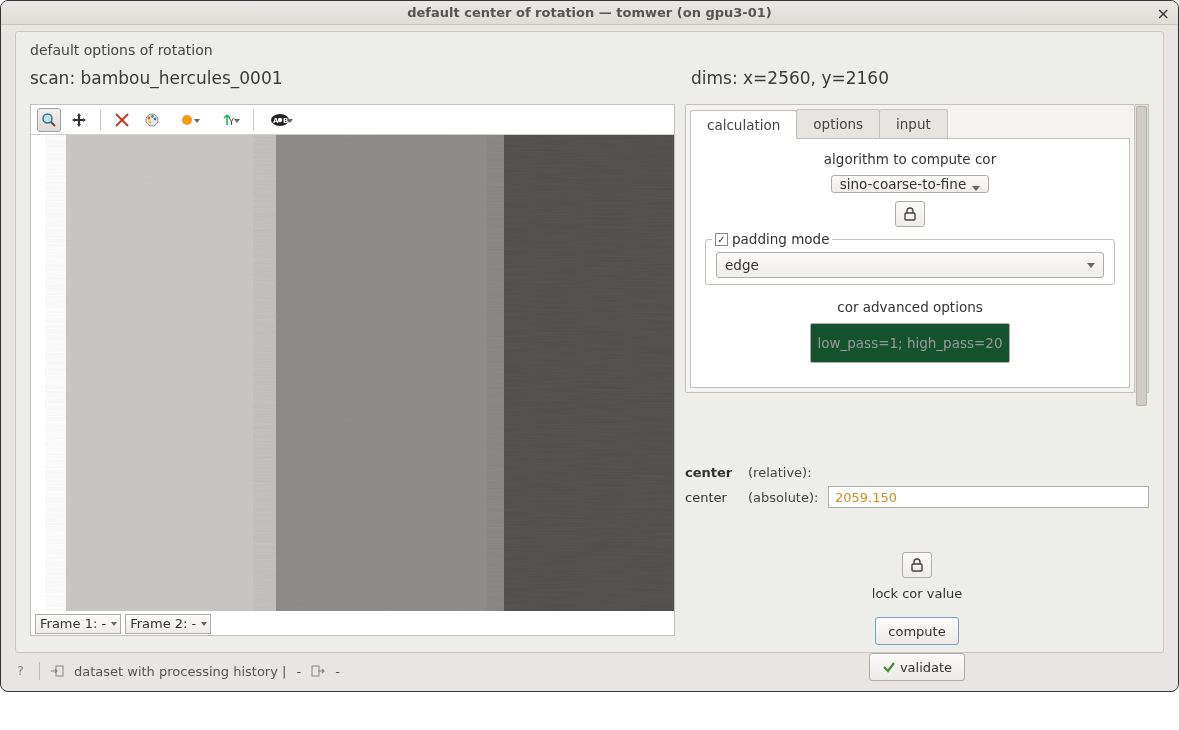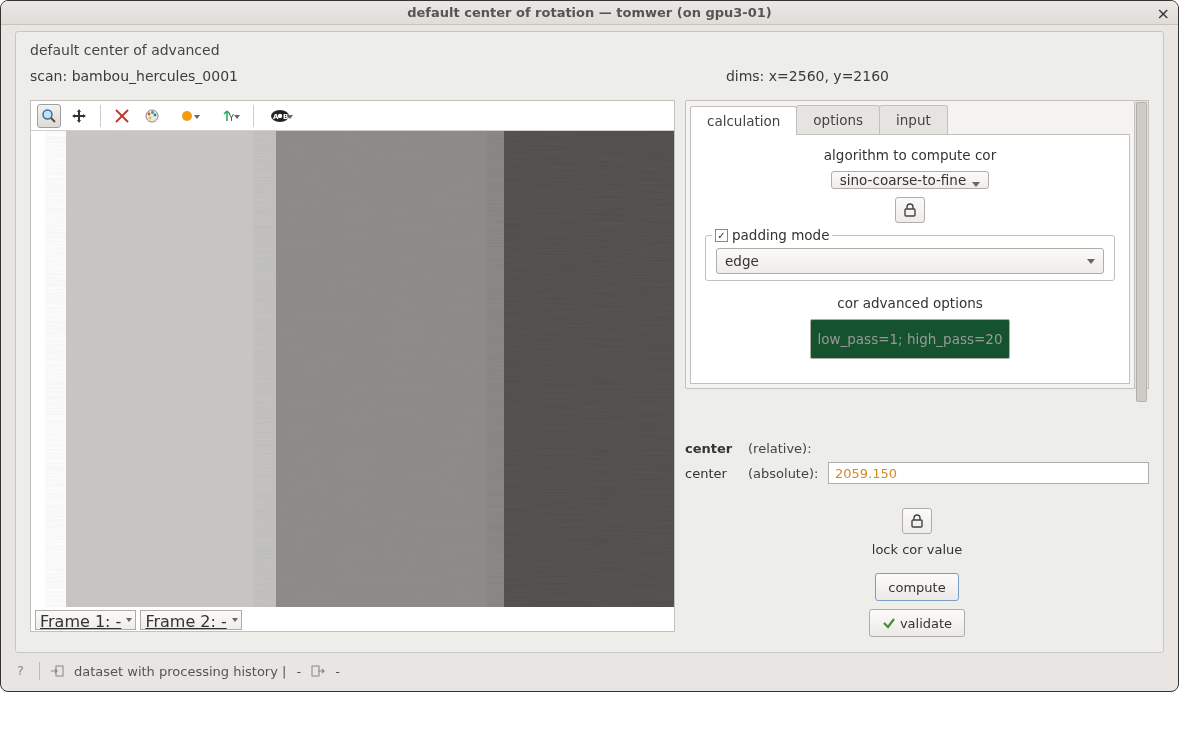--- a/index.html
+++ b/index.html
@@ -4,38 +4,38 @@
 <style>
   * { box-sizing: border-box; }
   html, body { margin:0; padding:0; height:730px; width:1179px; font-family: "DejaVu Sans","Liberation Sans",sans-serif; font-size:13px; color:#333; background:#fff;}
   .window { position:relative; width:1179px; height:692px; border:1px solid #333; border-radius:8px; overflow:hidden; background:#e8e5e2;}
   .titlebar { height:24px; background:linear-gradient(#eae7e4,#e0ddd9); display:flex; align-items:center; justify-content:center; position:relative; border-bottom:1px solid #c7c3bf;}
   .titlebar .title { font-weight:bold; color:#555;}
   .titlebar .close { position:absolute; right:8px; top:3px; font-size:16px; color:#333; cursor:pointer;}
   .outer-frame { position:absolute; left:14px; right:14px; top:30px; bottom:38px; border:1px solid #c9c5c1; border-radius:3px; background:#ededea; padding:6px 14px 0 14px;}
   
   .frame-label { font-size:14px; color:#474541; margin:4px 0 10px 0;}
-  .info-row { display:flex; margin:10px 0 16px 0; font-size:14px; color:#3d3b38;}
+  .info-row { display:flex; margin:10px 0 16px 0; font-size:17px; color:#3d3b38;}
   .info-row .scan { }
   .info-row .dims { margin-left:auto; margin-right:260px;}
   .main-row { display:flex; height:532px;}
   .image-panel { width:645px; background:#fff; border:1px solid #c4c0bc; display:flex; flex-direction:column;}
   .toolbar { height:30px; border-bottom:1px solid #d3d0cc; display:flex; align-items:center; gap:6px; padding:0 6px;}
   .tb-sep { width:1px; height:22px; background:#ccc; margin:0 3px;}
   .tb-btn { width:24px; height:24px; border:1px solid transparent; border-radius:3px; display:flex; align-items:center; justify-content:center; cursor:pointer;}
   .tb-btn.active { border:1px solid #9aa0a6; background:linear-gradient(#f3f1ee,#dedbd7);}
   .tb-btn.dd { width:34px; position:relative;}
   .tb-btn.dd::after { content:''; position:absolute; right:3px; top:10px; border-left:3px solid transparent; border-right:3px solid transparent; border-top:4px solid #666;}
   .canvas-area { flex:1; position:relative; background:#fff; overflow:hidden;}
   .canvas-area svg { position:absolute; }
   .frame-row { height:24px; display:flex; gap:4px; padding:3px 4px;}
-  .frame-combo { height:20px; border:1px solid #b0aca8; background:linear-gradient(#fbfaf9,#efedeb); font-size:16px; padding:1px 14px 1px 4px; position:relative;text-decoration:underline;}
+  .frame-combo { height:20px; border:1px solid #b0aca8; background:linear-gradient(#fbfaf9,#efedeb); font-size:13px; padding:1px 14px 1px 4px; position:relative;}
   .frame-combo::after { content:''; position:absolute; right:3px; top:7px; border-left:3px solid transparent; border-right:3px solid transparent; border-top:4px solid #666;}
   .spacer { flex:1;}
-  .right-panel { flex:1; display:flex; flex-direction:column; margin-left:10px;}
+  .right-panel { flex:1; display:flex; flex-direction:column; margin-left:10px;gap:20px;}
   .tab-frame-wrap { height:390px; display:flex;}
   .tab-frame { flex:1; border:1px solid #c4c0bc; background:#f4f3f1; border-radius:2px; padding:4px; display:flex; flex-direction:column;}
   .vscroll { width:14px; background:#e4e1dd; border:1px solid #c4c0bc; border-left:none; position:relative;}
   .vscroll .thumb { position:absolute; left:1px; right:1px; top:1px; height:300px; background:#cfccc8; border:1px solid #b5b1ad; border-radius:2px;}
   .tabs-row { display:flex;}
   .tab { padding:6px 16px; border:1px solid #c4c0bc; border-bottom:none; background:#e6e4e1; margin-right:-1px; border-radius:3px 3px 0 0; cursor:pointer; font-size:13.5px; color:#444;}
   .tab.active { background:#fff; position:relative; top:1px; border-top:1px solid #c4c0bc;}
   .tab-body { flex:1; background:#fff; border:1px solid #c4c0bc; padding:12px 14px; font-size:13.5px; color:#333;}
   .form-row { display:flex; align-items:center; gap:8px; margin-bottom:12px;flex-direction:column;}
   .select { height:26px; border:1px solid #b0aca8; background:linear-gradient(#fbfaf9,#efedeb); border-radius:3px; padding:0 22px 0 8px; position:relative; display:flex; align-items:center;}
@@ -61,21 +61,21 @@
 </head>
 <body>
 
 <div class="window">
   <div class="titlebar">
     <span class="title">default center of rotation — tomwer (on gpu3-01)</span>
     <span class="close">×</span>
   </div>
 
   <div class="outer-frame">
-    <div class="frame-label">default center of advanced</div>
+    <div class="frame-label">default options of rotation</div>
 
     <div class="info-row">
       <span class="scan">
         <span>scan:</span>
         <span>bambou_hercules_0001</span>
       </span>
       <span class="dims">
         <span>dims:</span>
         <span>x=2560, y=2160</span>
       </span>

